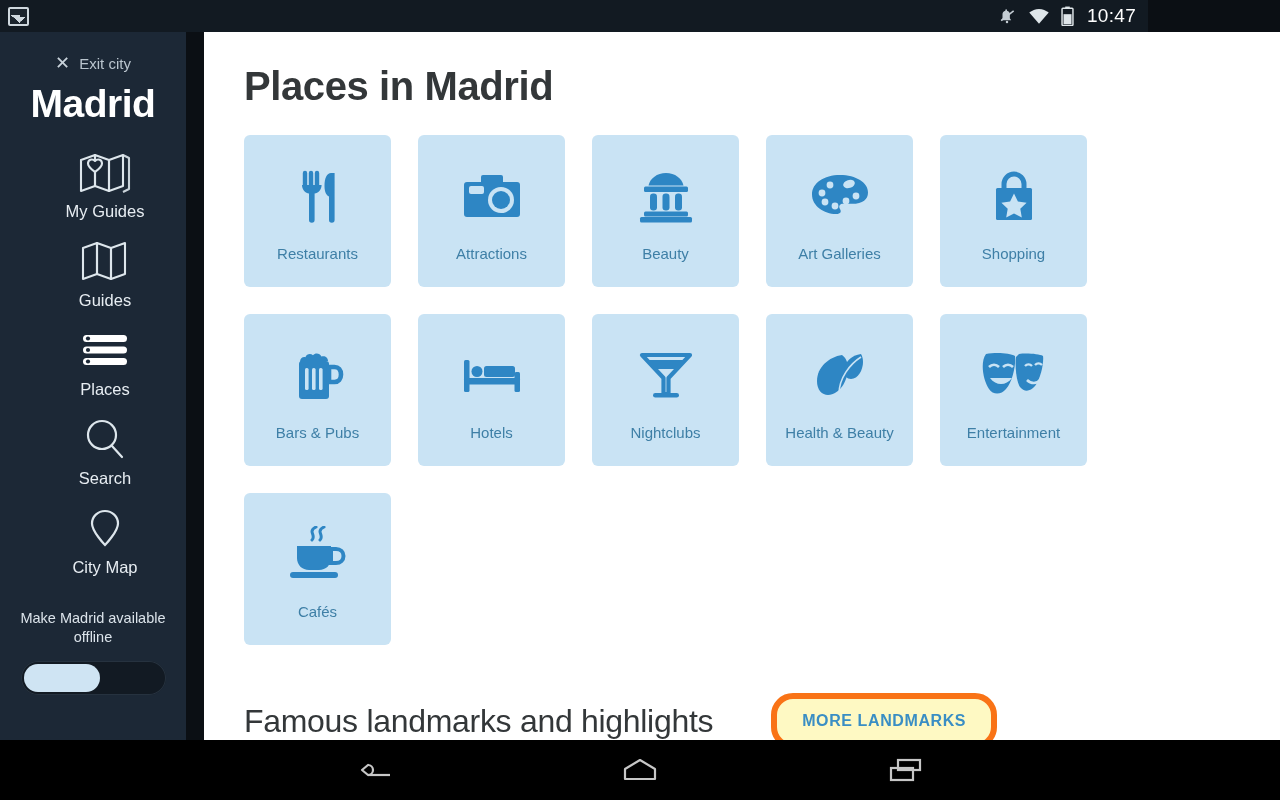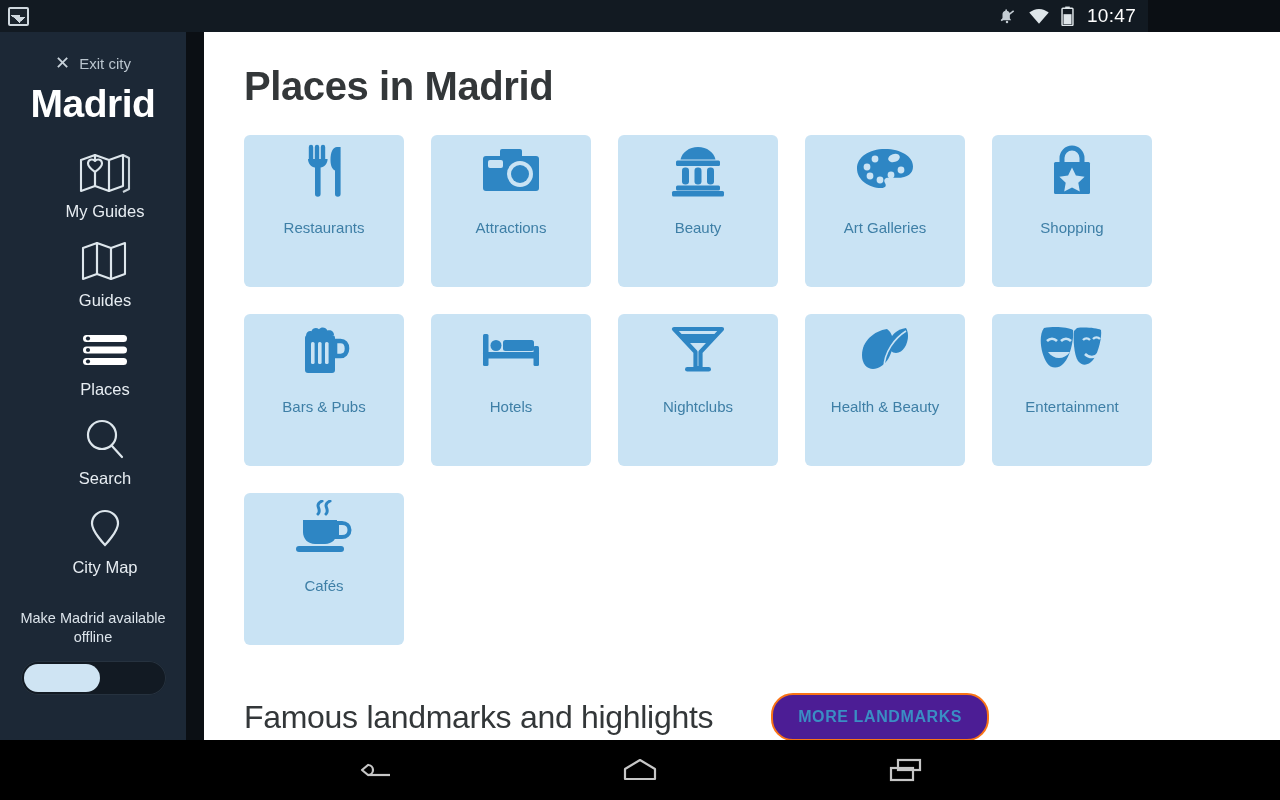--- a/index.html
+++ b/index.html
@@ -73,33 +73,33 @@
   }
   .page-title {
     font-size: 40px; font-weight: bold; color: #333739; letter-spacing: -.4px;
     margin: 32px 0 0 40px;
   }
 
   .tile-grid {
     margin: 26px 0 0 40px; display: flex; flex-wrap: wrap; gap: 27px; width: 1010px;
   }
   .tile {
-    width: 160px; height: 152px; background: #c9e3f4; border-radius: 6px;
-    display: flex; flex-direction: column; align-items: center; 
+    width: 147px; height: 152px; background: #c9e3f4; border-radius: 6px;
+    display: flex; flex-direction: column; align-items: center; justify-content: center;
     cursor: pointer;
   }
   .tile-icon { height: 72px; display: flex; align-items: center; justify-content: center; }
   .tile-label { font-size: 15px; color: #3e7fa6; margin-top: 12px; }
 
   .section-head {
     margin: 48px 0 0 40px; display: flex; align-items: center; gap: 58px;
   }
   .section-title { font-size: 32px; color: #333739; letter-spacing: -.3px; }
   .pill-btn {
-    border: 2px solid #f97316; border-radius: 22px; background: #4c1d95;
+    border: 6px solid #f97316; border-radius: 22px; background: #fef9c3;
     color: #3a8ec4; font-size: 16px; font-weight: bold; letter-spacing: .6px;
     padding: 13px 25px; cursor: pointer;
   }
 
   
   .navbar {
     position: absolute; left: 0; bottom: 0; width: 1280px; height: 60px;
     background: #000; display: flex; align-items: center; justify-content: center; gap: 210px;
   }
   .nav-btn { cursor: pointer; display: flex; align-items: center; justify-content: center;

